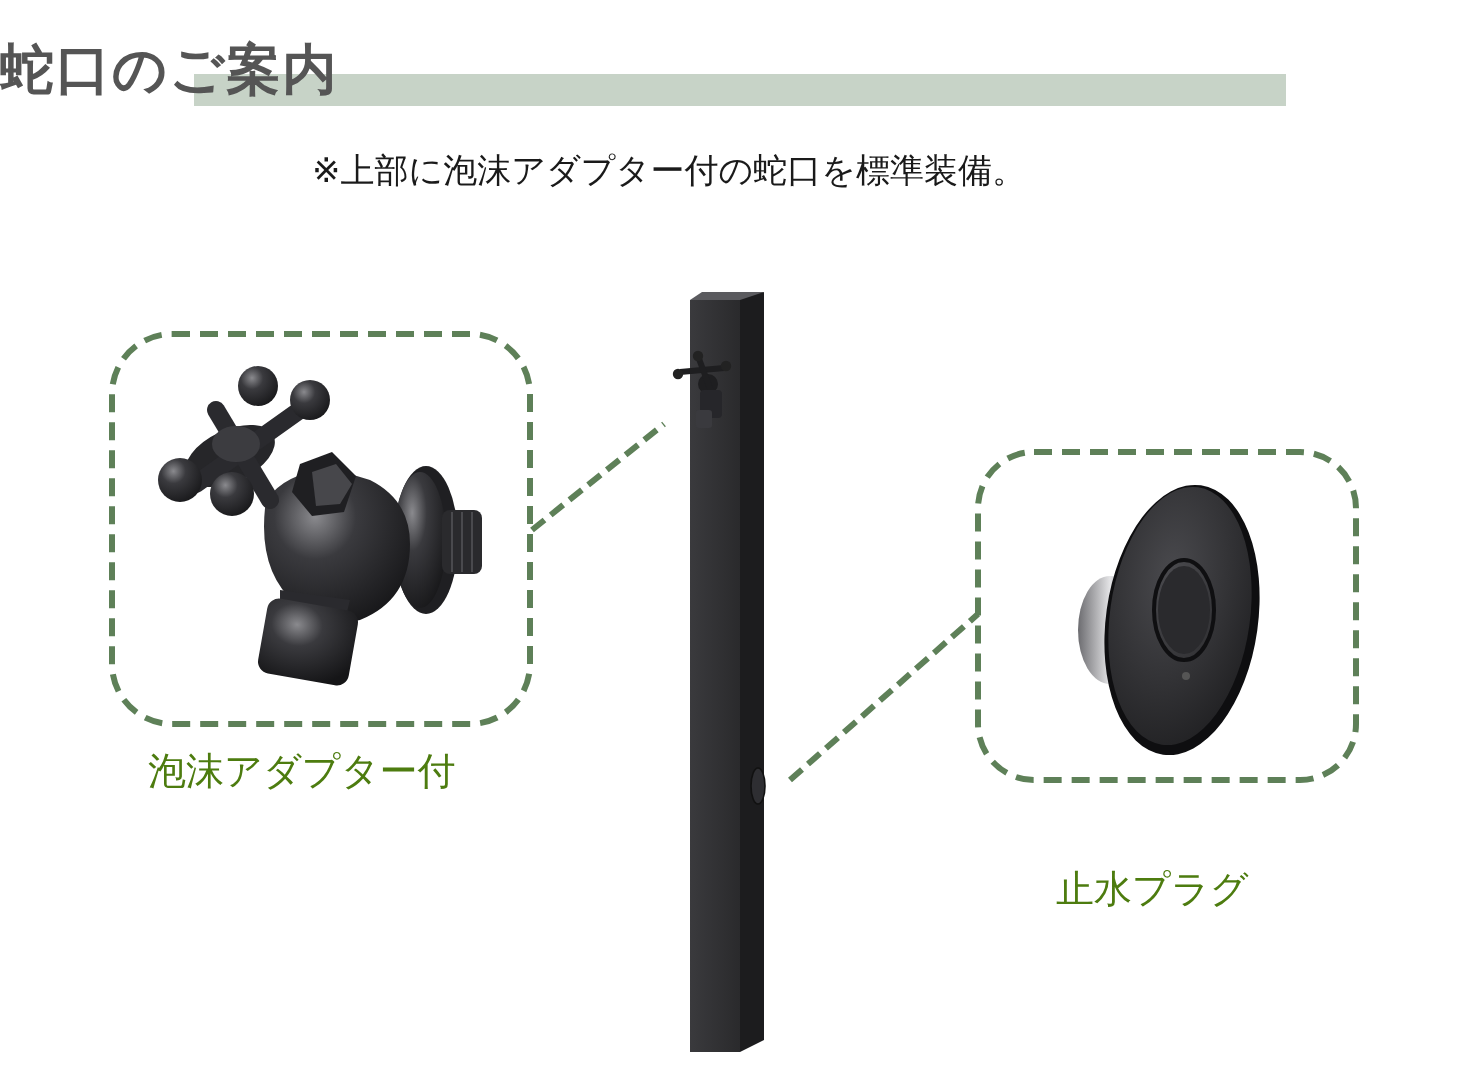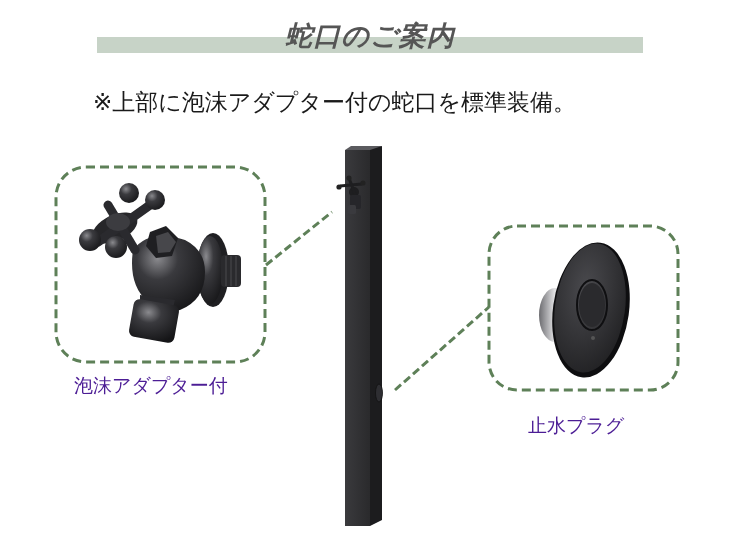--- a/index.html
+++ b/index.html
@@ -1,25 +1,25 @@
 <!DOCTYPE html>
 <html><head>
 <meta charset="utf-8">
 <style>
   html, body { margin:0; padding:0; background:#ffffff; }
   body { width:740px; height:540px; position:relative; overflow:hidden;
          font-family:"DejaVu Sans","Liberation Sans",sans-serif; color:#222; }
   .title-bar { position:absolute; left:97px; top:37px; width:546px; height:16px; background:#c7d3c7; }
-  .title { position:absolute; left:0; width:740px; top:16px; text-align:center;
-           font-size:27px; font-weight:bold; color:#555; letter-spacing:1px; line-height:40px;font-style:italic; }
+  .title { position:absolute; left:0; width:740px; top:16px; 
+           font-size:27px; font-weight:bold; color:#555; letter-spacing:1px; line-height:40px; }
   .notes { position:absolute; left:0; width:669px; top:74px; text-align:center;
-           font-size:23px; line-height:24px; color:#1a1a1a;margin-top:16px; }
+           font-size:17px; line-height:24px; color:#1a1a1a; }
   .notes div { white-space:nowrap; }
   svg.scene { position:absolute; left:0; top:0; }
-  .label { position:absolute; font-size:19px; color:#4c1d95; white-space:nowrap; }
+  .label { position:absolute; font-size:19px; color:#4d7c0f; white-space:nowrap; }
 </style>
 </head>
 <body>
 
 <div class="title-bar"></div>
 <div class="title">蛇口のご案内</div>
 
 <div class="notes">
   <div>※上部に泡沫アダプター付の蛇口を標準装備。</div>
 </div>
@@ -102,13 +102,13 @@
     <ellipse cx="555" cy="315" rx="16" ry="27" fill="url(#chrome)"></ellipse>
     <ellipse cx="591" cy="310" rx="38" ry="68" transform="rotate(8 591 310)" fill="#0e0e10"></ellipse>
     <ellipse cx="590" cy="308" rx="35" ry="65" transform="rotate(8 590 308)" fill="url(#plugFace)"></ellipse>
     <ellipse cx="592" cy="305" rx="15" ry="25" fill="none" stroke="#0f0f11" stroke-width="2"></ellipse>
     <ellipse cx="592" cy="305" rx="13" ry="22" fill="#2a2a2d"></ellipse>
     <circle cx="593" cy="338" r="2" fill="#555"></circle>
   </g>
 </svg>
 
 <div class="label" style="left:74px; top:373px;">泡沫アダプター付</div>
-<div class="label" style="left:528px; top:413px;">止水プラグ</div>
+<div class="label" style="left:528px; top:432px;">止水プラグ</div>
 
 </body></html>

